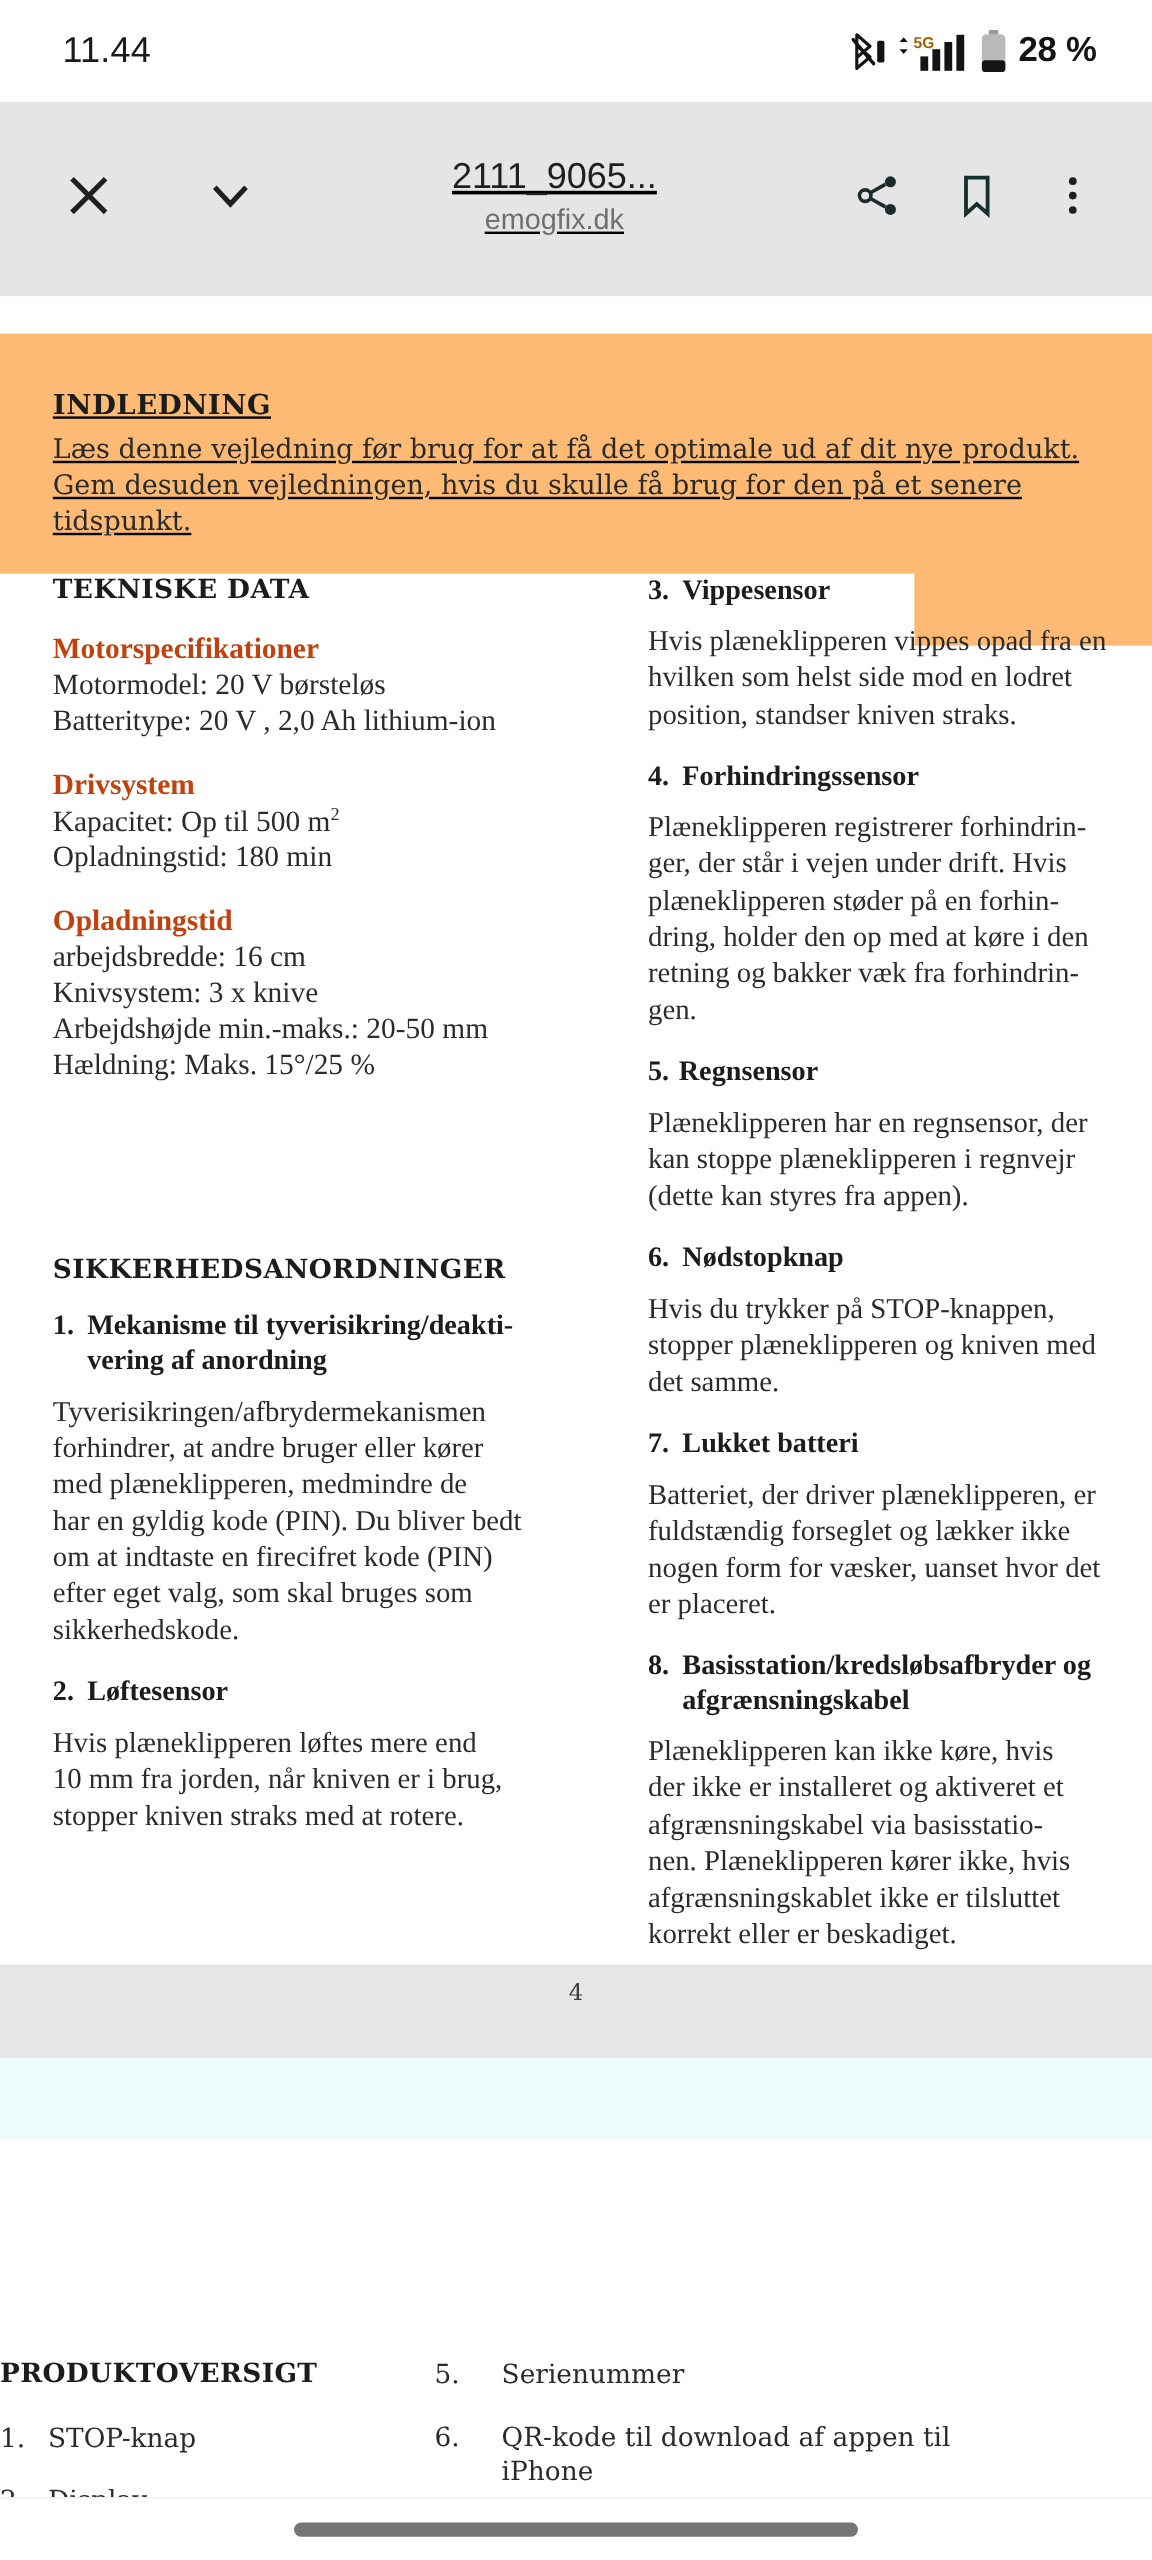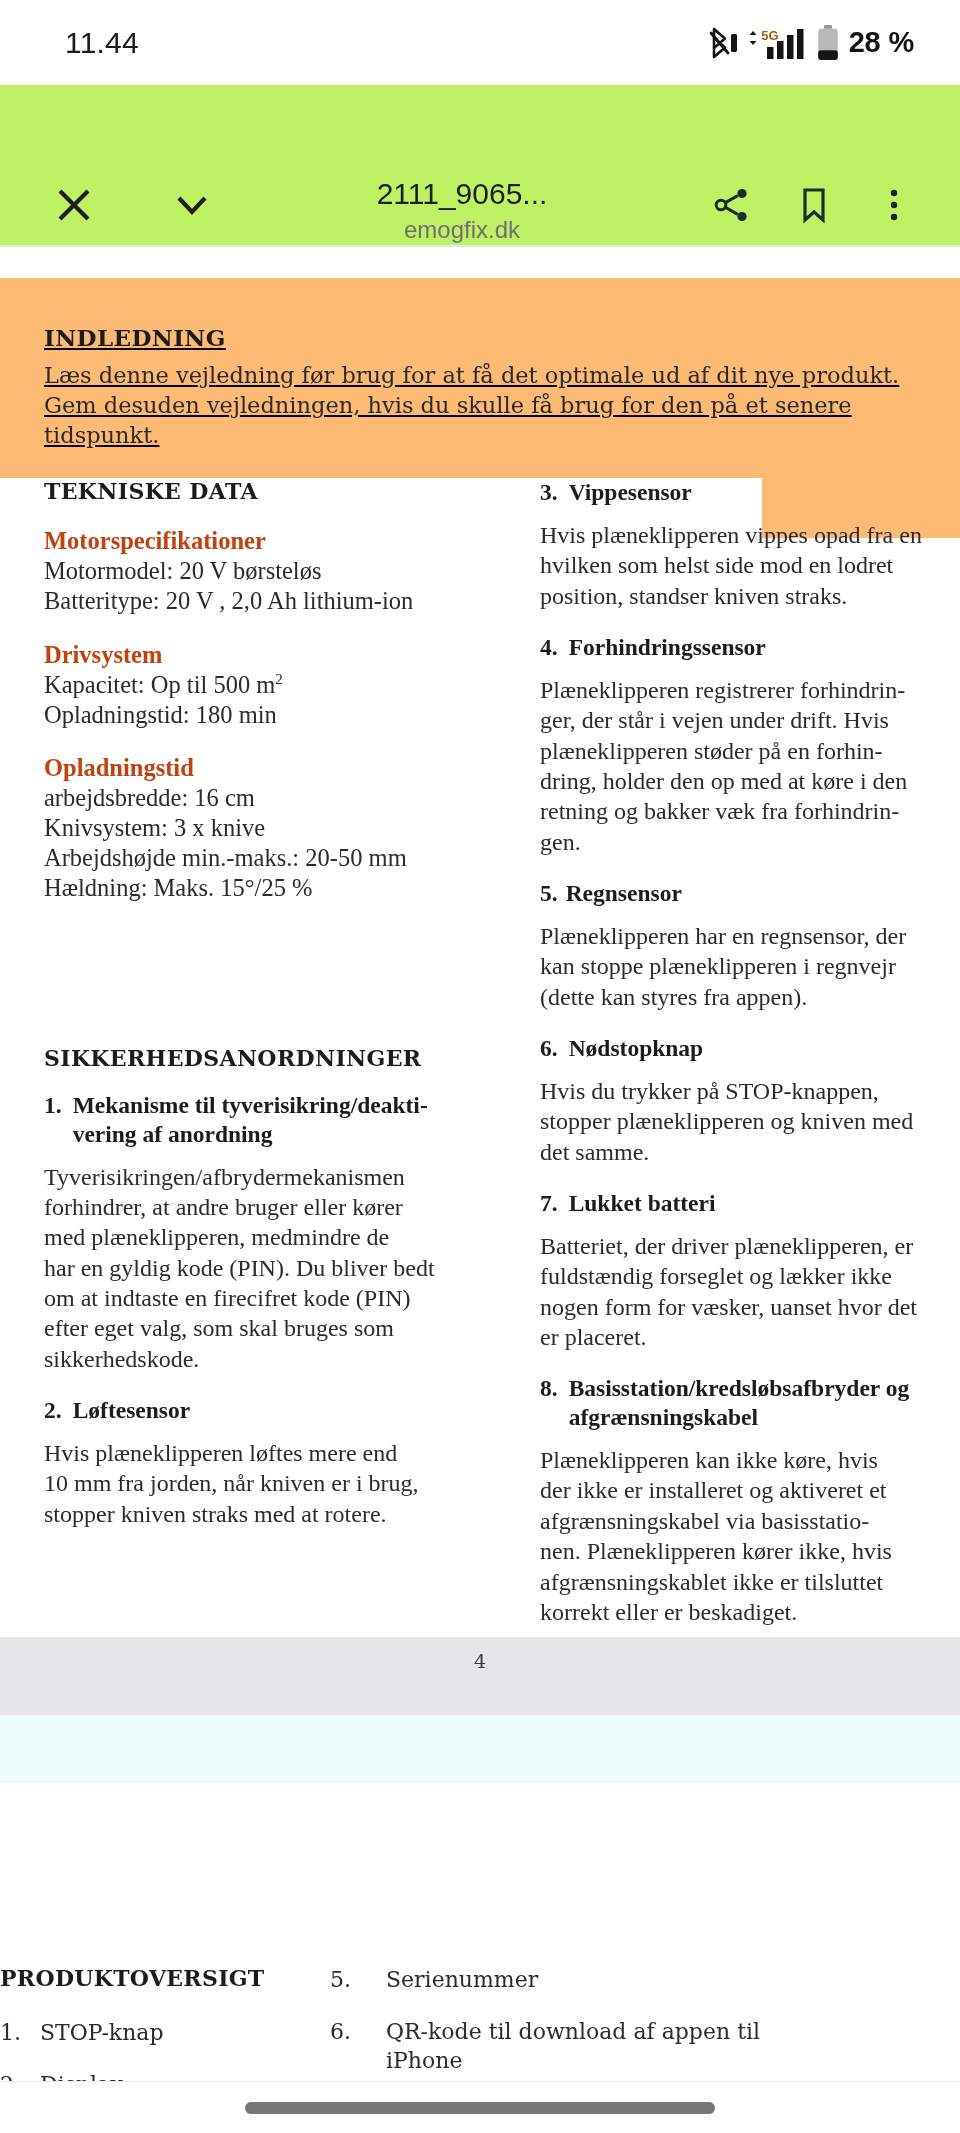--- a/index.html
+++ b/index.html
@@ -21,21 +21,21 @@
 
   
   .status-bar {
     position: absolute;
     top: 0; left: 0;
     width: 960px;
     height: 85px;
     display: flex;
     align-items: center;
     justify-content: space-between;
-    padding: 0 46px 0 65px;
+    padding: 0 46px 0 52px;
     background: #ffffff;
   }
   .status-clock {
     font-size: 30px;
     font-weight: 400;
     color: #1b1b1b;
     letter-spacing: 0.2px;
   }
   .status-right {
     display: flex;
@@ -50,23 +50,24 @@
     letter-spacing: -0.2px;
     margin-left: 1px;
   }
 
   
   .toolbar {
     position: absolute;
     top: 85px; left: 0;
     width: 960px;
     height: 160px;
-    background: #bef264;
-    display: flex;
-    align-items: flex-end;
+    background: #e5e5e5;
+    display: flex;
+    align-items: center;
+    text-decoration: underline;
   }
   .tb-btn {
     width: 76px;
     height: 76px;
     display: flex;
     align-items: center;
     justify-content: center;
     flex: 0 0 auto;
   }
   .tb-close { margin-left: 36px; }
@@ -256,20 +257,21 @@
     left: 0;
     top: 1536px;
     width: 960px;
     height: 350px;
     background: #ffffff;
     padding: 0 20px 0 0;
   }
   .np-inner {
     display: flex;
     padding-top: 182px;
+    gap: 32px;
   }
   .np-left { width: 330px; flex: 0 0 330px; }
   .np-right { flex: 1 1 auto; }
   .np-title {
     font-family: "DejaVu Serif", serif;
     font-weight: 700;
     font-size: 22px;
     letter-spacing: 0.3px;
     color: #1c1c1c;
     margin-bottom: 27px;

